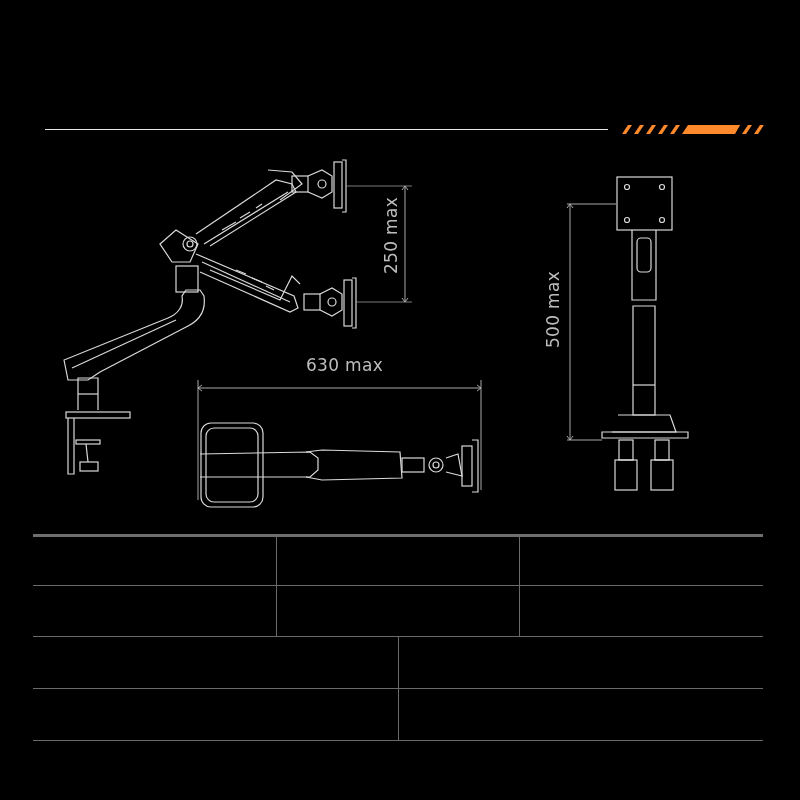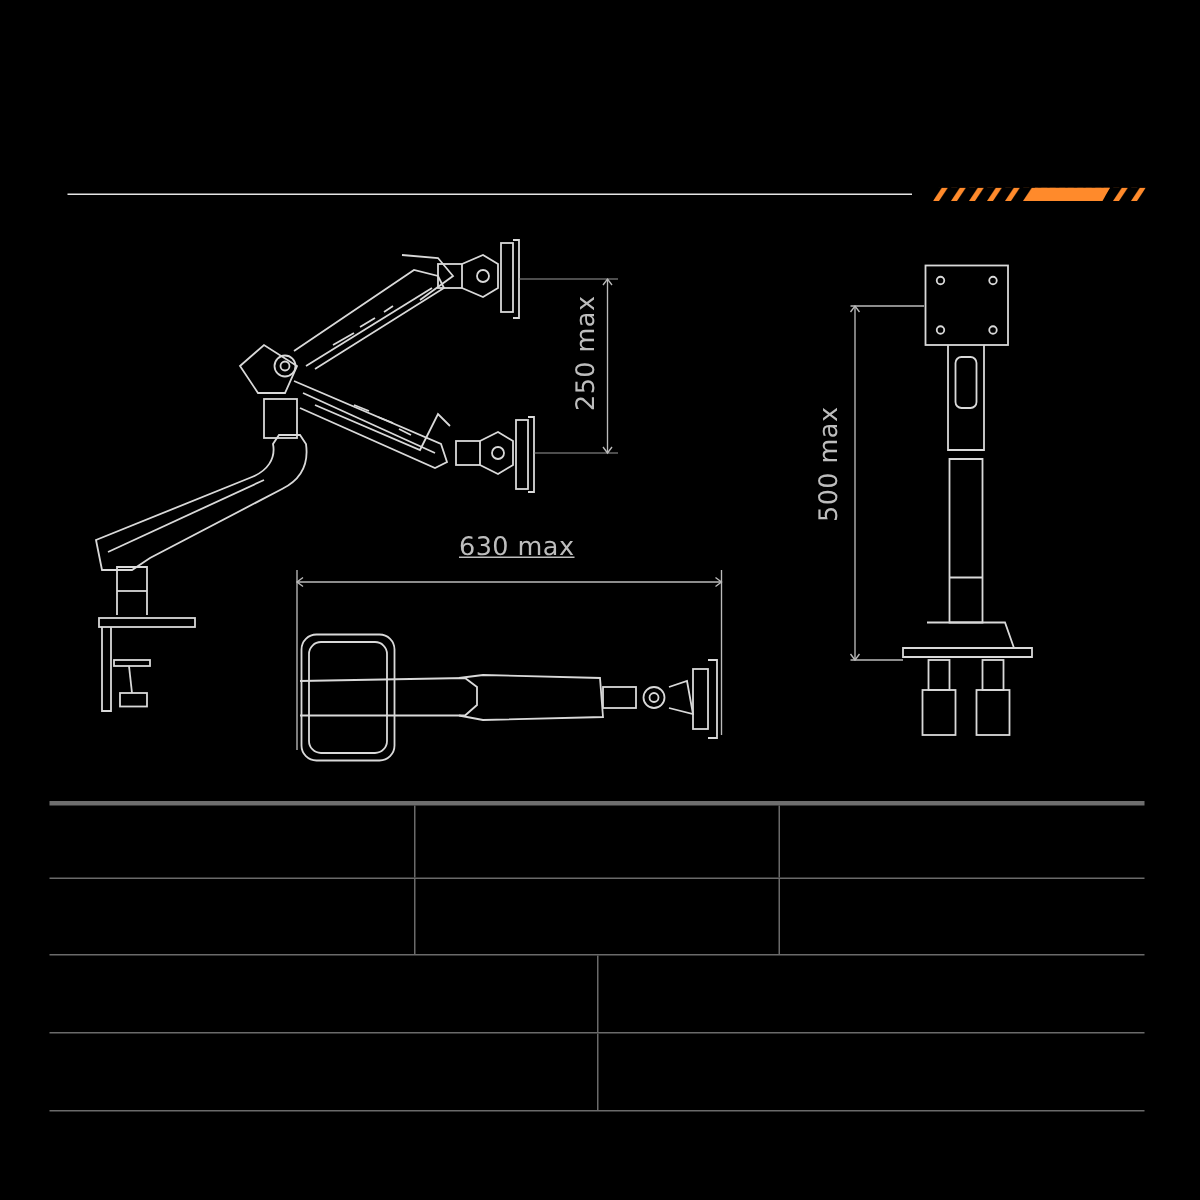--- a/index.html
+++ b/index.html
@@ -115,21 +115,21 @@
     <rect x="615" y="460" width="22" height="30"></rect>
     <rect x="651" y="460" width="22" height="30"></rect>
 
     <path d="M567 204 L616 204 M567 440 L602 440" stroke="#bbb" stroke-width="0.9"></path>
     <path d="M570 204 L570 440" stroke="#bbb" stroke-width="0.9"></path>
     <path d="M567 208 L570 204 L573 208 M567 436 L570 440 L573 436" stroke="#bbb" stroke-width="0.9"></path>
   </g>
 </svg>
 
 <div class="dim-label vert" style="left:381px;top:274px;">250 max</div>
-<div class="dim-label" style="left:306px;top:355px;text-decoration:underline;">630 max</div>
+<div class="dim-label" style="left:306px;top:355px;">630 max</div>
 <div class="dim-label vert" style="left:543px;top:348px;">500 max</div>
 
 <div class="spec-table">
   <div class="row first">
     <div class="cell"></div>
     <div class="cell"></div>
     <div class="cell"></div>
   </div>
   <div class="row">
     <div class="cell"></div>

